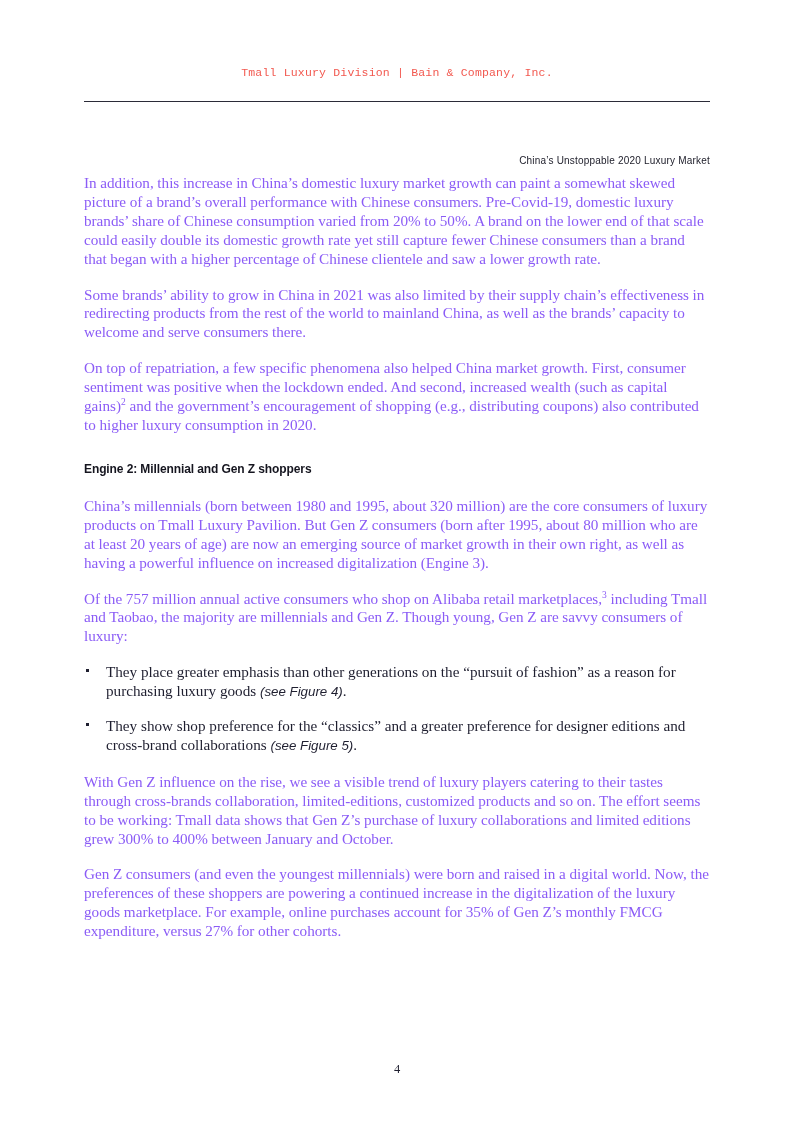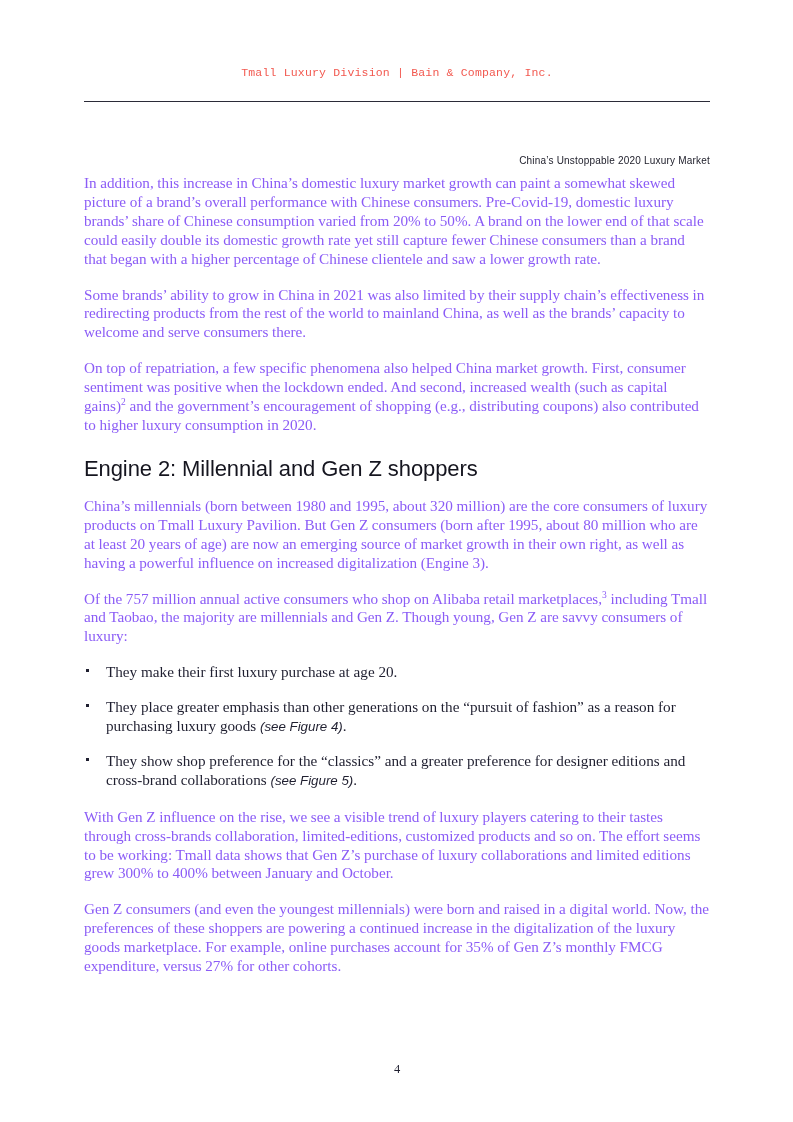--- a/index.html
+++ b/index.html
@@ -71,22 +71,22 @@
   }
   sup.fn {
     font-size: 9.5px;
     vertical-align: super;
     line-height: 0;
   }
 
   h2.section-heading {
     margin: 23px 0 17px 0;
     font-family: "Liberation Sans", sans-serif;
-    font-weight: normal;
-    font-size: 22px;
+    font-weight: bold;
+    font-size: 12px;
     letter-spacing: -0.1px;
     color: #15151f;
     line-height: 22px;
   }
 
   ul.bullets {
     list-style: none;
     margin: 0 0 16px 0;
     padding: 0;
   }
@@ -149,21 +149,21 @@
 
     <h2 class="section-heading">Engine 2: Millennial and Gen Z shoppers</h2>
 
     <p class="para">China’s millennials (born between 1980 and 1995, about 320 million) are the core consumers of luxury products on Tmall Luxury Pavilion. But Gen Z consumers (born after 1995, about 80 million who are at least 20 years of age) are now an emerging source of market growth in their own right, as well as having a powerful influence on increased digitalization (Engine 3).</p>
 
     <p class="para"><span>Of the 757 million annual active consumers who shop on Alibaba retail marketplaces,</span><sup class="fn">3</sup><span> including Tmall and Taobao, the majority are millennials and Gen Z. Though young, Gen Z are savvy consumers of luxury:</span></p>
 
     <div class="bullets-block">
       <ul class="bullets">
         <li>
-          <span class="bullet-mark"></span><span>They make their first luxury purchase at age 20.</span><span class="fig-ref"></span><span></span>
+          <span class="bullet-mark"></span><span class="fig-ref"></span><span></span>
         </li>
         <li>
           <span class="bullet-mark"></span><span>They place greater emphasis than other generations on the “pursuit of fashion” as a reason for purchasing luxury goods </span><span class="fig-ref">(see Figure 4)</span><span>.</span>
         </li>
         <li>
           <span class="bullet-mark"></span><span>They show shop preference for the “classics” and a greater preference for designer editions and cross-brand collaborations </span><span class="fig-ref">(see Figure 5)</span><span>.</span>
         </li>
       </ul>
     </div>
 

